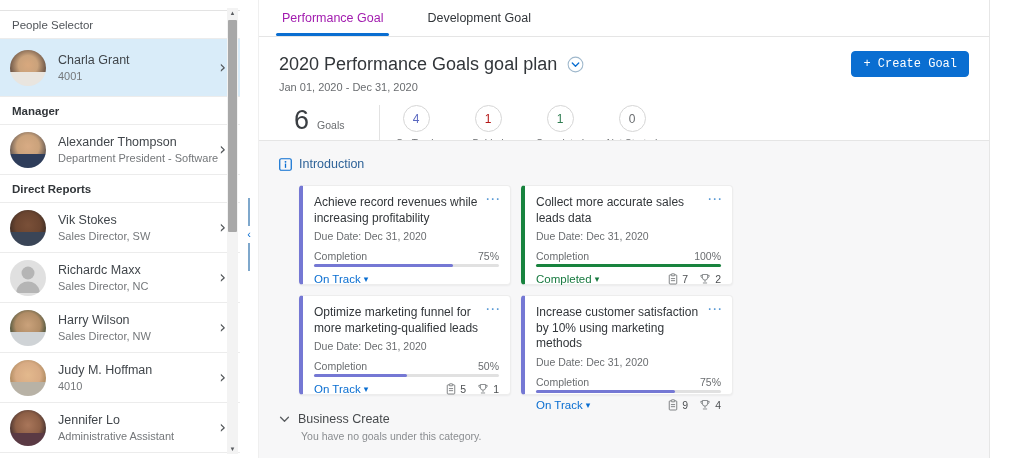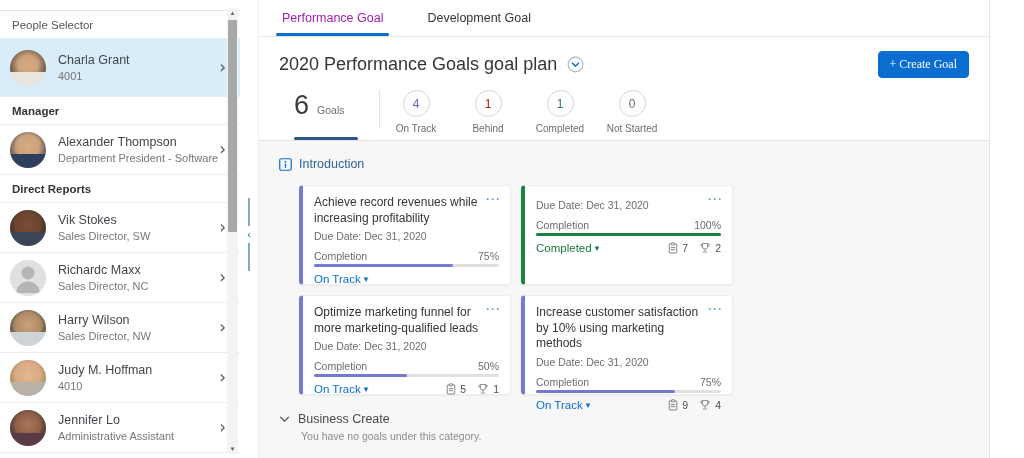--- a/index.html
+++ b/index.html
@@ -51,21 +51,21 @@
   .tabbar { height:37px; border-bottom:1px solid #e5e5e5; display:flex; align-items:flex-end; padding-left:20px; }
   .tab { font-size:12.5px; color:#32363a; padding:0 3px 11px; margin-right:38px; position:relative; cursor:pointer; }
   .tab.active { color:#a21caf; }
   .tab.active::after { content:""; position:absolute; left:-3px; right:-3px; bottom:0; height:3px; background:#0a6ed1; border-radius:2px; }
 
   .plan-header { padding:14px 20px 0; }
   .title-row { display:flex; align-items:center; }
   .plan-title { font-size:18px; font-weight:normal; color:#32363a; }
   .plan-chevron { margin-left:10px; cursor:pointer; display:flex; }
   .create-btn { margin-left:auto; background:#0a6ed1; color:#fff; border:1px solid #0a6ed1;
-    font-size:12px; font-family:Liberation Serif, serif; padding:5px 11px; border-radius:4px; cursor:pointer; }
+    font-size:12px; font-family:Liberation Mono, monospace; padding:5px 11px; border-radius:4px; cursor:pointer; }
   .date-range { font-size:11px; color:#6a6d70; margin-top:4px; }
 
   .stats { display:flex; margin-top:12px; }
   .stat-total { width:100px; position:relative; padding-left:15px; display:flex; align-items:baseline; }
   .stat-total-num { font-size:27px; font-weight:300; color:#3a3e42; }
   .stat-total-label { font-size:10.5px; color:#6a6d70; margin-left:8px; }
   .stat-total::after { content:""; position:absolute; left:15px; bottom:-6px; width:64px; height:3px;
     background:#2c5784; border-radius:2px; }
   .stat-divider { width:1px; background:#e2e2e2; height:38px; }
   .stat-item { width:72px; display:flex; flex-direction:column; align-items:center; cursor:pointer; }
@@ -202,20 +202,21 @@
     <div class="title-row">
       <h1 class="plan-title">2020 Performance Goals goal plan</h1>
       <span class="plan-chevron">
         <svg width="17" height="17" viewBox="0 0 18 18">
             <circle cx="9" cy="9" r="7.8" fill="none" stroke="#9fb8cc" stroke-width="1.1"></circle>
             <path d="M5.6 7.4 9 10.8 12.4 7.4" fill="none" stroke="#0a6ed1" stroke-width="1.4" stroke-linecap="round" stroke-linejoin="round"></path>
           </svg>
       </span>
       <button class="create-btn">+ Create Goal</button>
     </div>
+    <div class="date-range">Jan 01, 2020 - Dec 31, 2020</div>
 
     <div class="stats">
       <div class="stat-total">
         <span class="stat-total-num">6</span>
         <span class="stat-total-label">Goals</span>
       </div>
       <div class="stat-divider"></div>
 
       <div class="stat-item">
         <div class="stat-circle">
@@ -272,20 +273,21 @@
         <div class="card-footer">
           <span class="status" style="color: rgb(10, 110, 209);">
             <span>On Track</span>
             <span class="caret">▾</span>
           </span>
 
         </div>
       </div>
 
       <div class="goal-card" style="border-left-color: rgb(24, 131, 62);">
+        <div class="card-title">Collect more accurate sales leads data</div>
         <span class="card-menu">⋯</span>
         <div class="card-due">Due Date: Dec 31, 2020</div>
         <div class="card-completion">
           <span>Completion</span>
           <span>100%</span>
         </div>
         <div class="progress">
             <div class="progress-fill" style="width: 100%; background: rgb(24, 131, 62);"></div>
           </div>
         <div class="card-footer">

